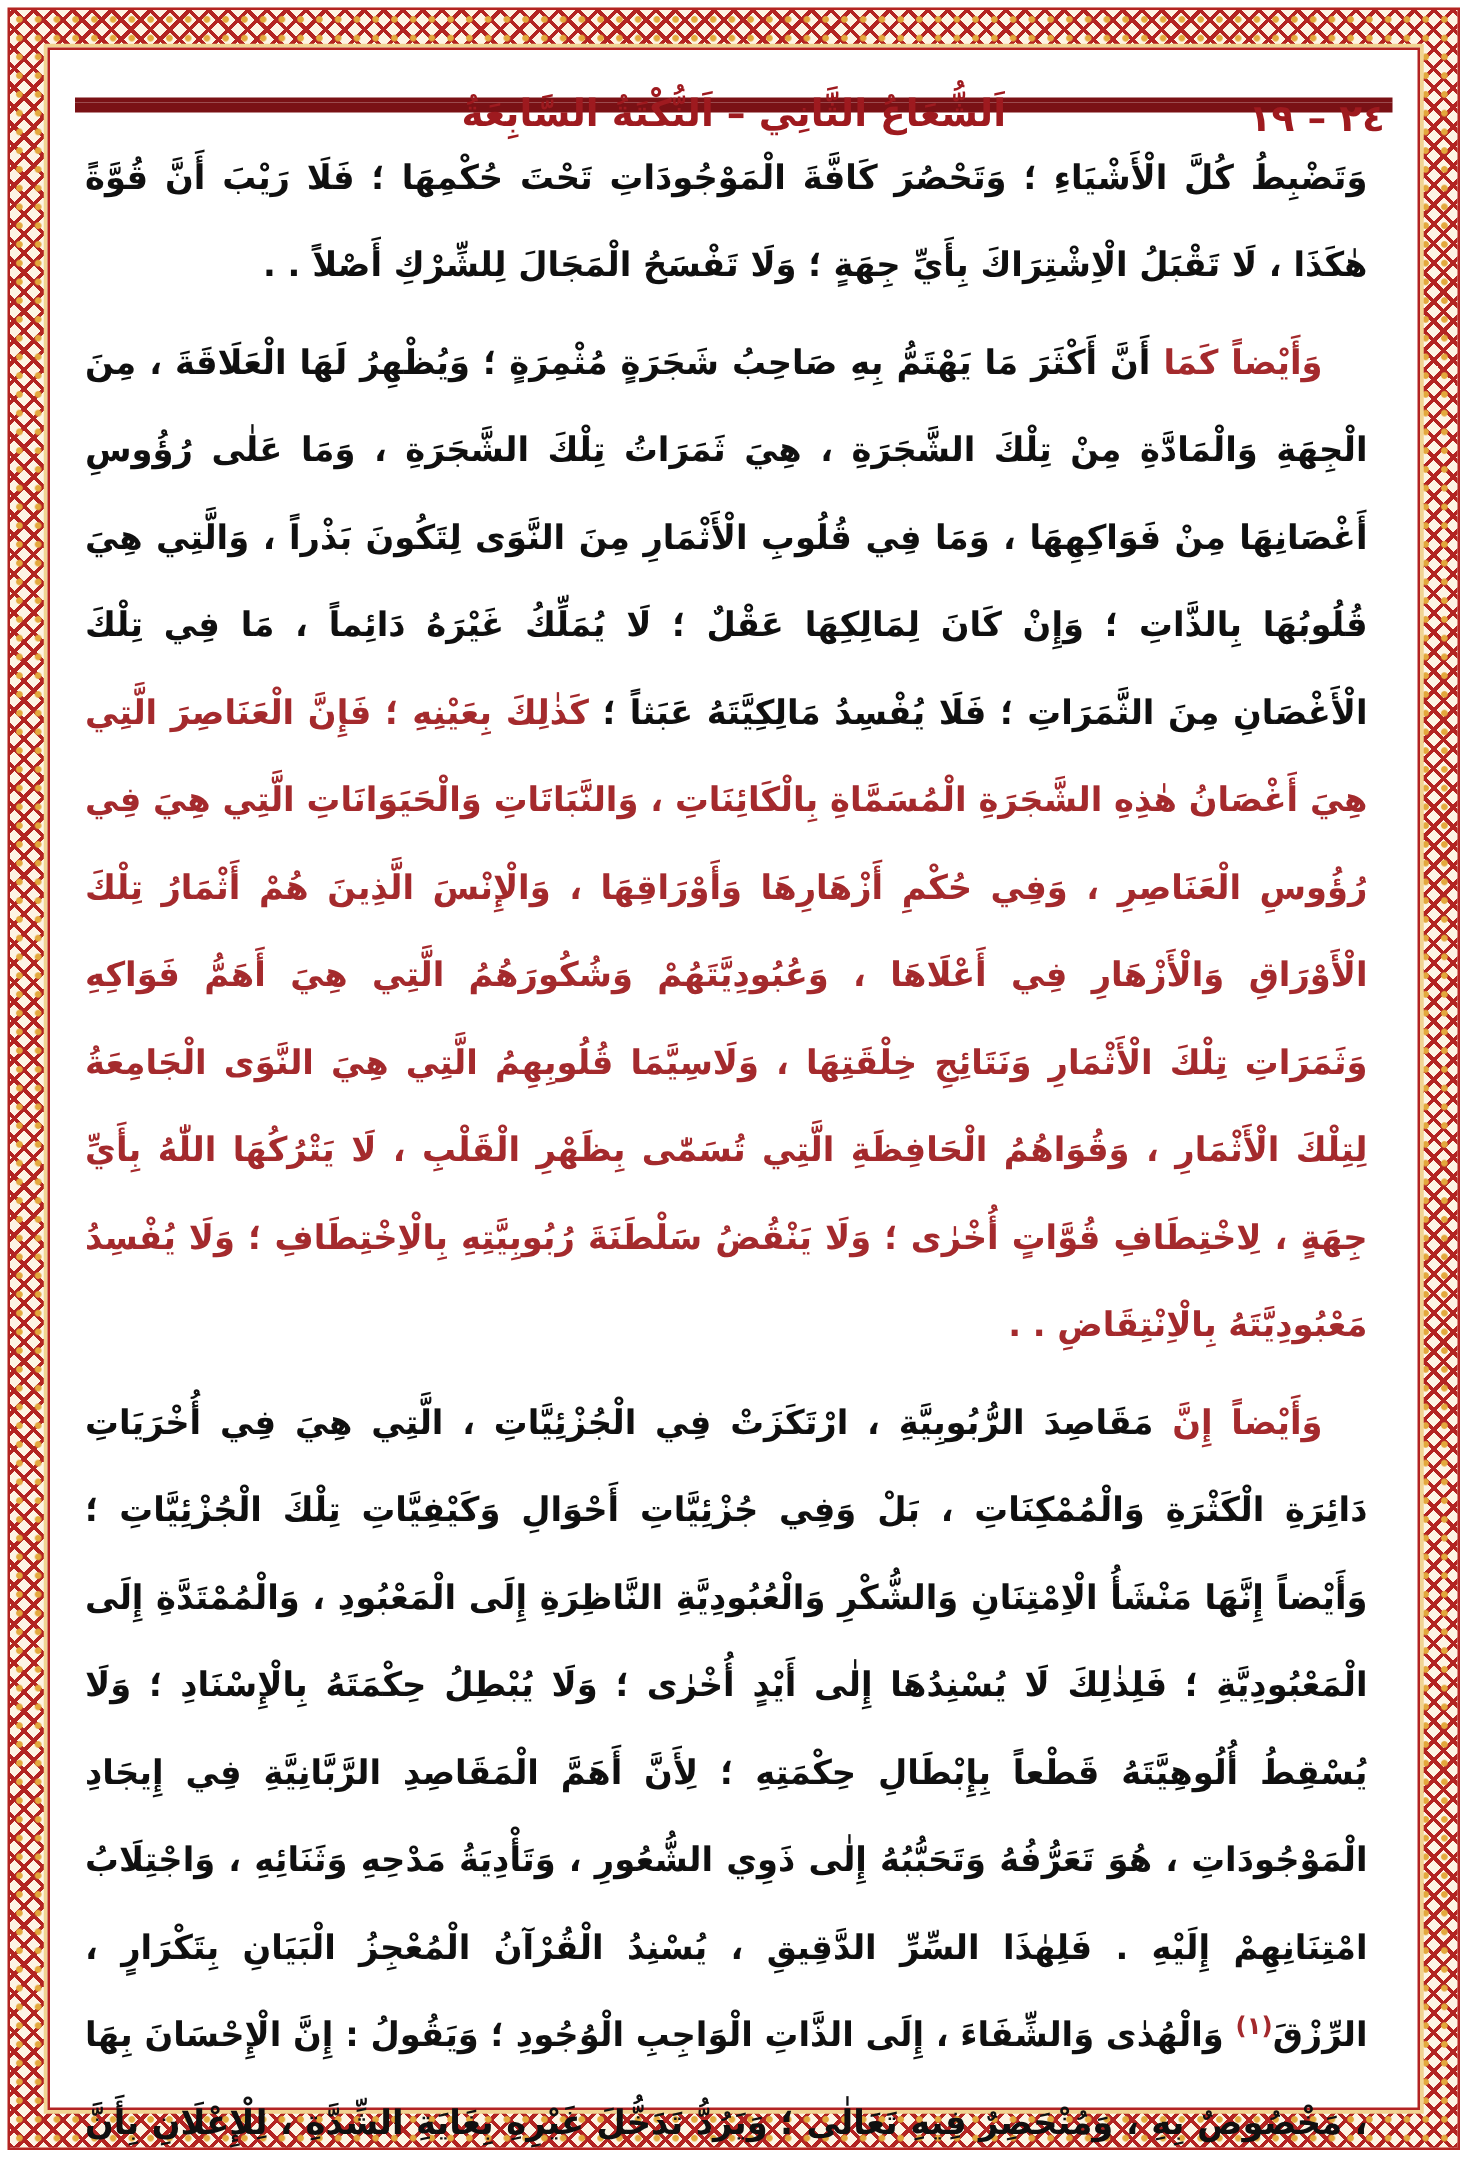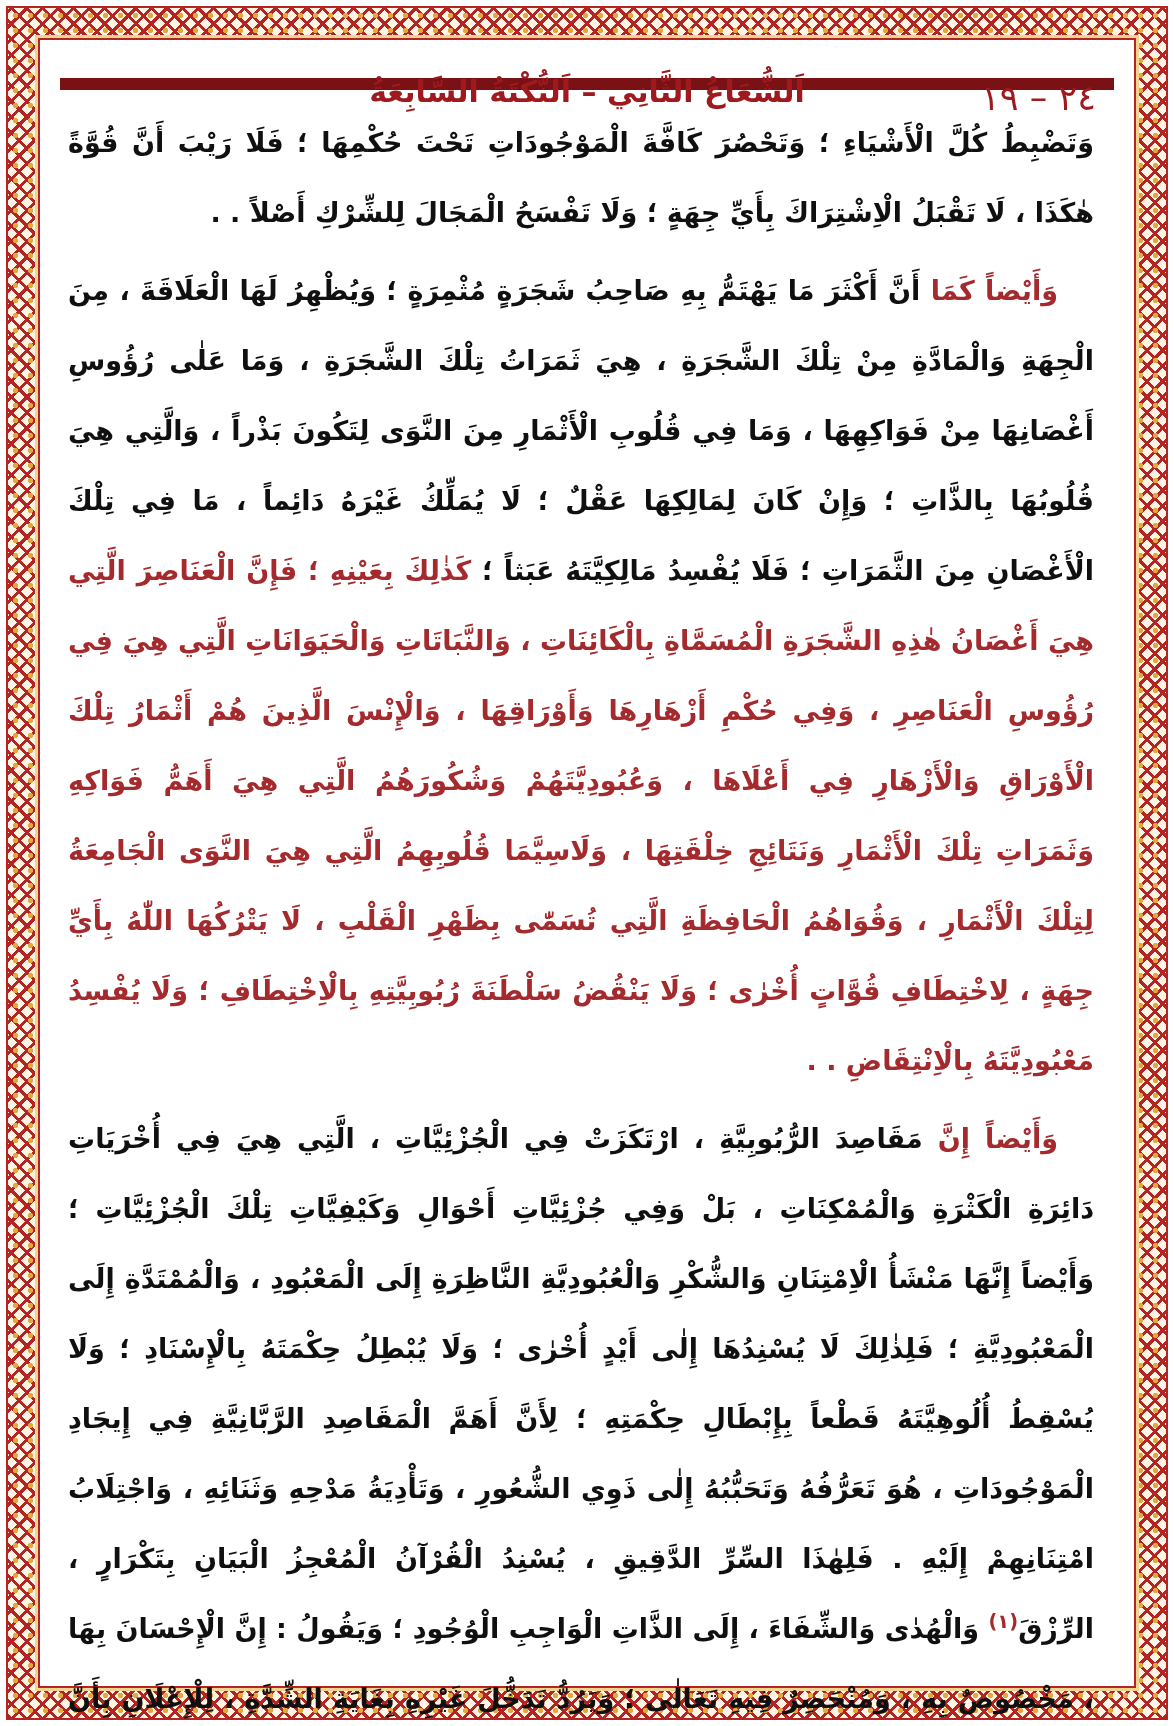--- a/index.html
+++ b/index.html
@@ -40,23 +40,23 @@
     display:flex;flex-direction:column;
     direction:rtl;
   }
   
   .header{
     position:relative;
     height:64px;
     margin-top:6px;
   }
   .page-numbers{
-    position:absolute;right:18px;top:10px;
+    position:absolute;right:6px;top:10px;
     color:var(--title_red);
-    font-size:35px;font-weight:normal;
+    font-size:30px;font-weight:bold;
     letter-spacing:2px;
   }
   .page-title{
     position:absolute;right:0;left:0;top:6px;
     text-align:center;
     color:var(--title_red);
     font-size:30px;font-weight:bold;
   }
   .header-rule{
     height:6px;

